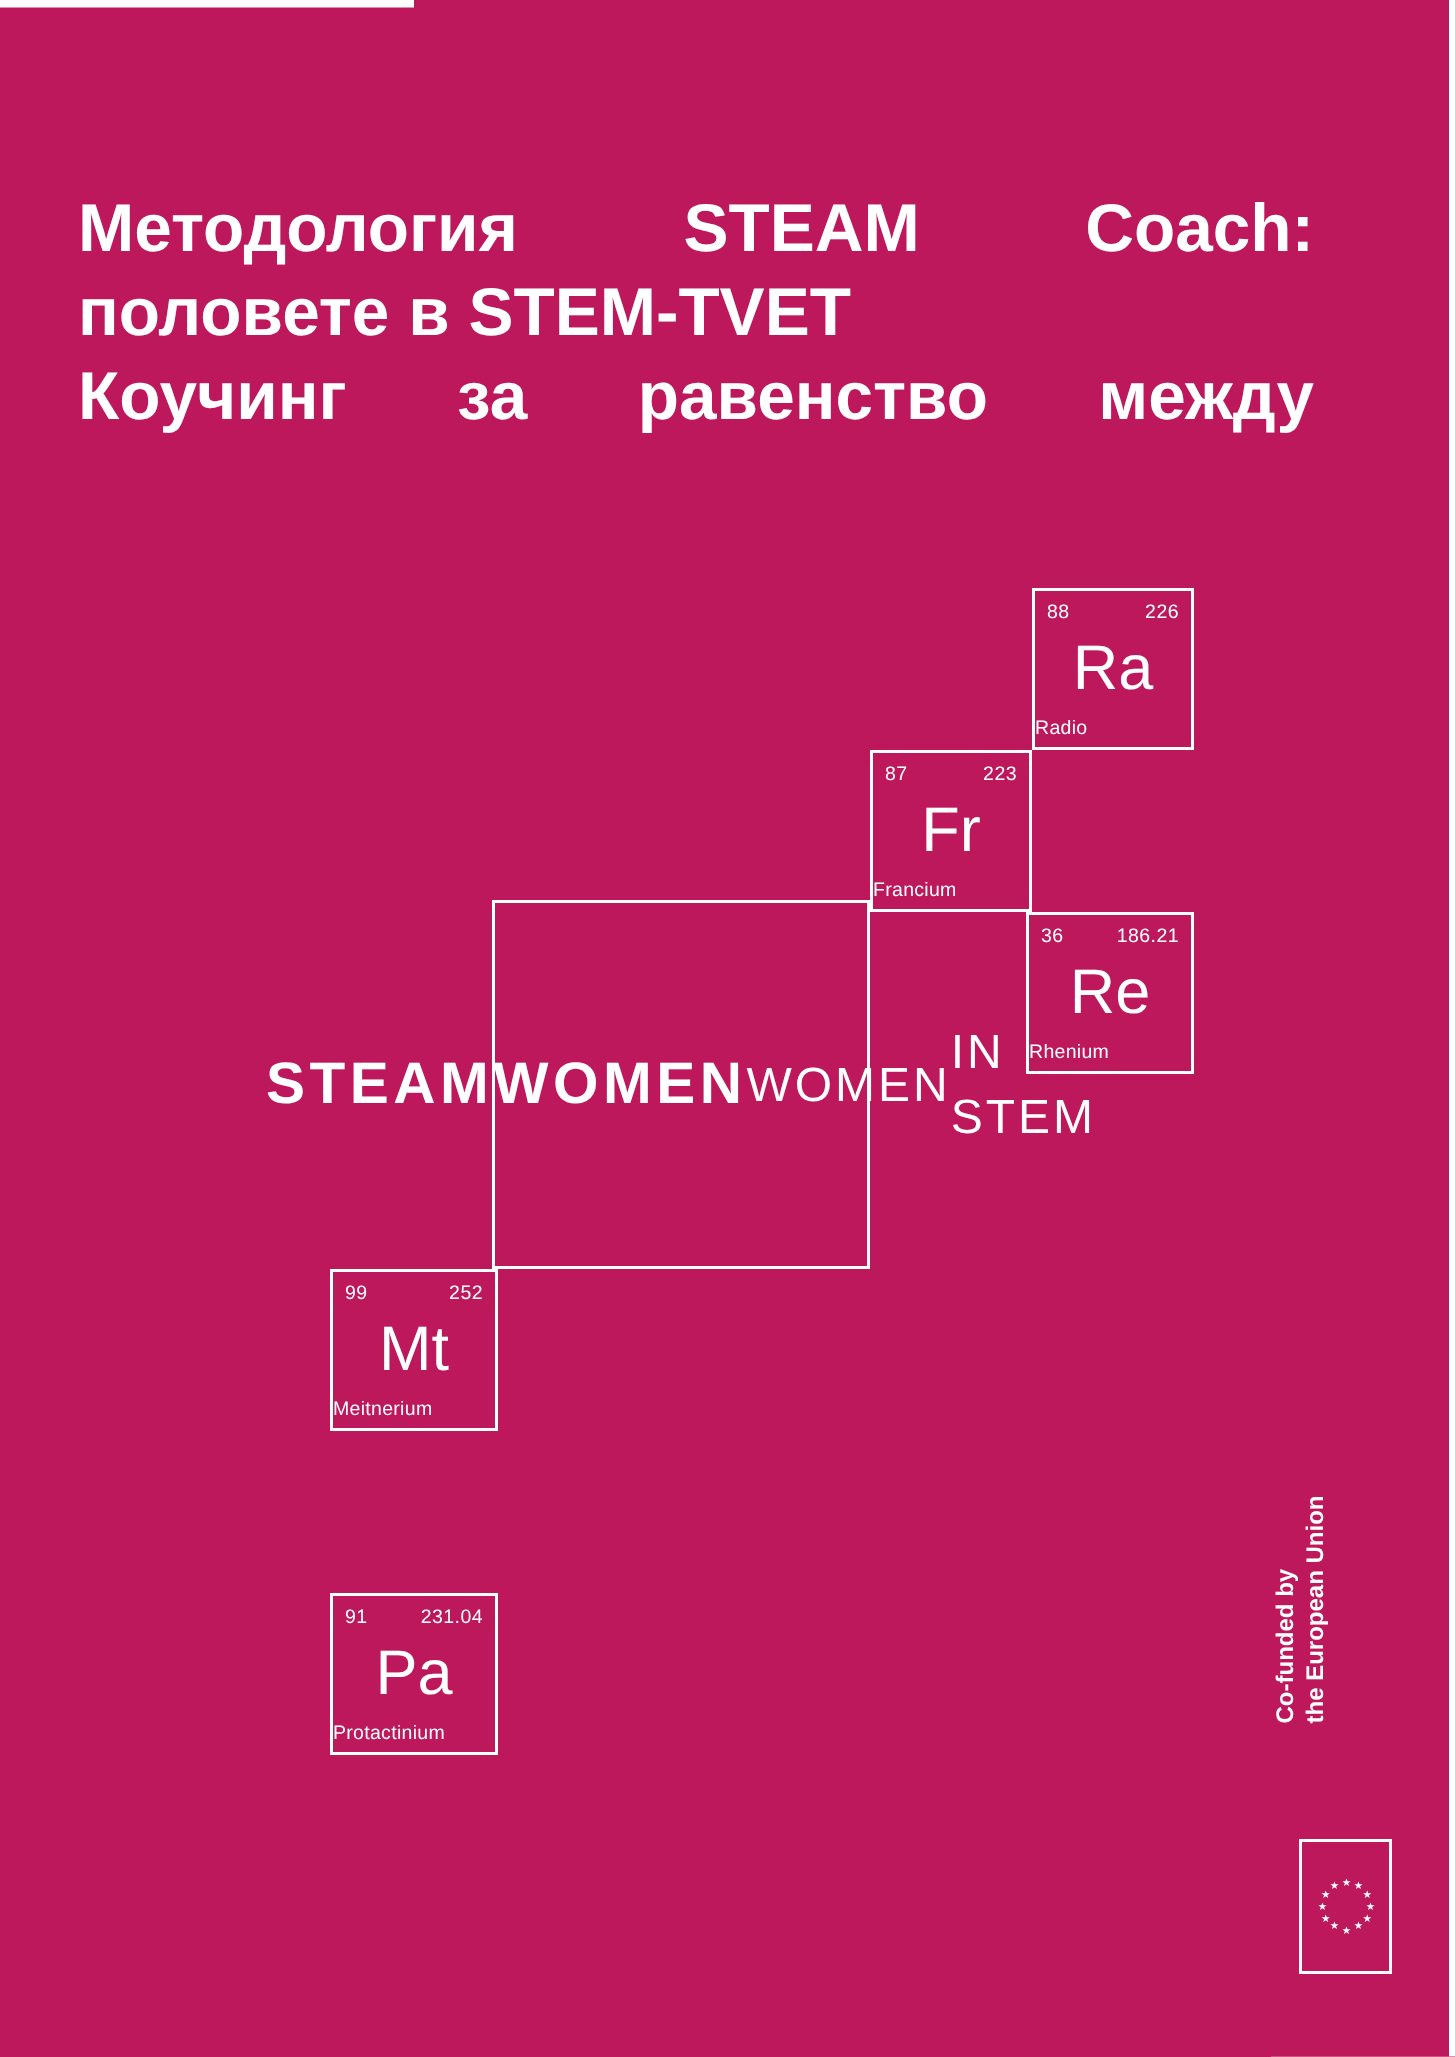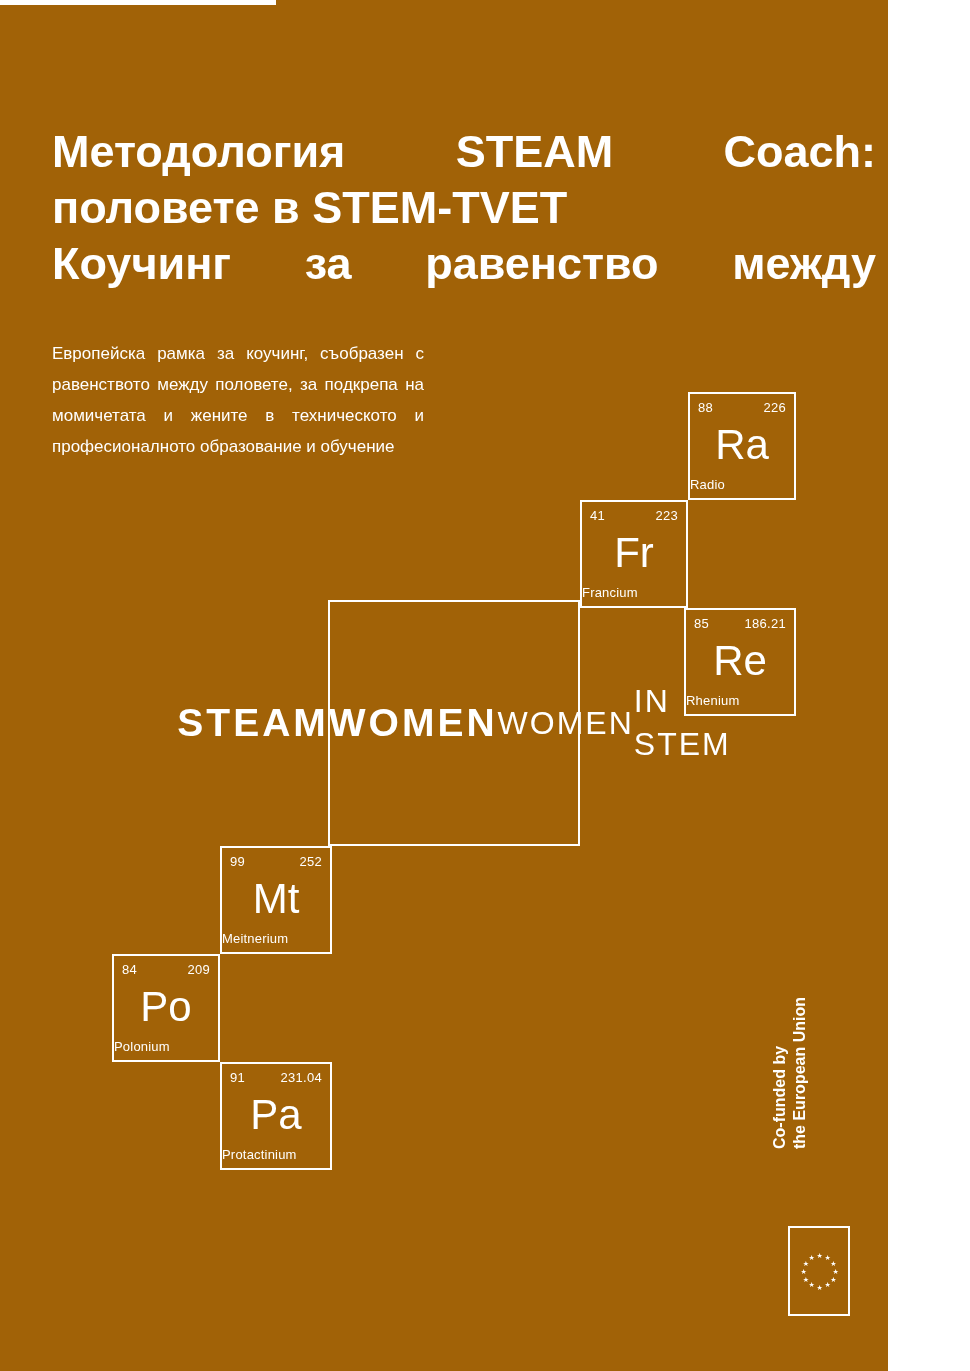--- a/index.html
+++ b/index.html
@@ -8,23 +8,23 @@
   }
   body {
     width: 970px;
     height: 1371px;
     background: #ffffff;
     font-family: "Liberation Sans", sans-serif;
     overflow: hidden;
   }
   #page {
     position: relative;
-    width: 888px;
+    width: 966px;
     height: 1371px;
-    background: #a16207;
+    background: #be185d;
     overflow: hidden;
   }
   
   .top-strip {
     position: absolute;
     top: 0;
     left: 0;
     width: 276px;
     height: 5px;
     background: #ffffff;
@@ -187,66 +187,57 @@
 <div id="page">
 
   <div class="top-strip"></div>
 
   <div class="title">
     <span class="line justified">Методология   STEAM   Coach:</span>
     <span class="line">половете в STEM-TVET</span>
     <span class="line justified">Коучинг  за  равенство  между</span>
   </div>
 
-  <div class="subtitle">Европейска рамка за коучинг, съобразен с равенството между половете, за подкрепа на момичетата и жените в техническото и професионалното образование и обучение</div>
 
   <div class="tile" id="tile-ra">
     <div class="tile-top">
       <span>88</span>
       <span>226</span>
     </div>
     <div class="tile-symbol">Ra</div>
     <div class="tile-name">Radio</div>
   </div>
 
   <div class="tile" id="tile-fr">
     <div class="tile-top">
-      <span>41</span>
+      <span>87</span>
       <span>223</span>
     </div>
     <div class="tile-symbol">Fr</div>
     <div class="tile-name">Francium</div>
   </div>
 
   <div class="tile" id="tile-re">
     <div class="tile-top">
-      <span>85</span>
+      <span>36</span>
       <span>186.21</span>
     </div>
     <div class="tile-symbol">Re</div>
     <div class="tile-name">Rhenium</div>
   </div>
 
   <div class="tile" id="tile-mt">
     <div class="tile-top">
       <span>99</span>
       <span>252</span>
     </div>
     <div class="tile-symbol">Mt</div>
     <div class="tile-name">Meitnerium</div>
   </div>
 
-  <div class="tile" id="tile-po">
-    <div class="tile-top">
-      <span>84</span>
-      <span>209</span>
-    </div>
-    <div class="tile-symbol">Po</div>
-    <div class="tile-name">Polonium</div>
-  </div>
 
   <div class="tile" id="tile-pa">
     <div class="tile-top">
       <span>91</span>
       <span>231.04</span>
     </div>
     <div class="tile-symbol">Pa</div>
     <div class="tile-name">Protactinium</div>
   </div>
 

